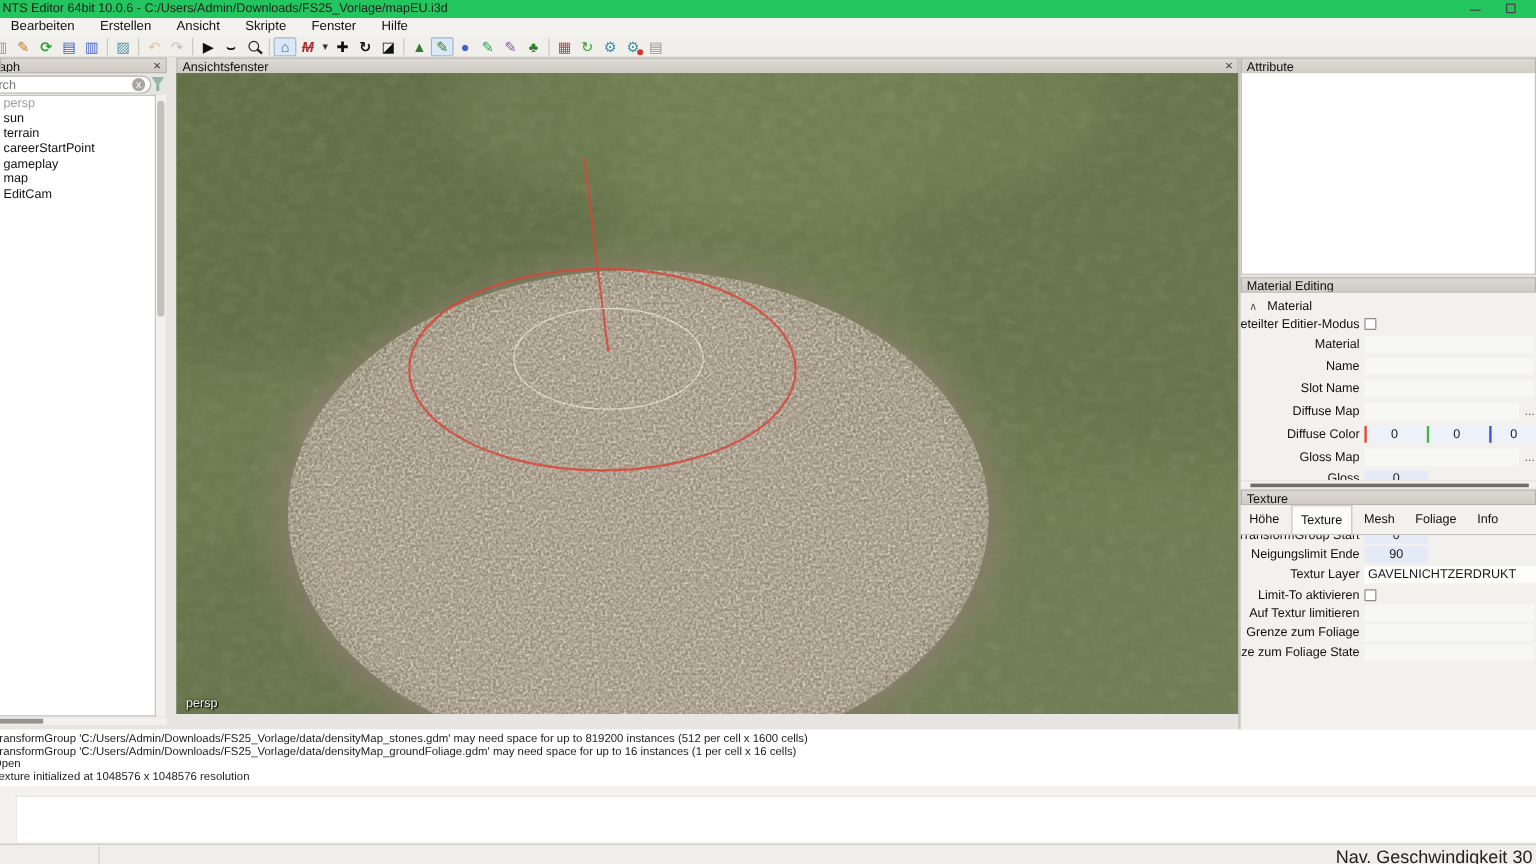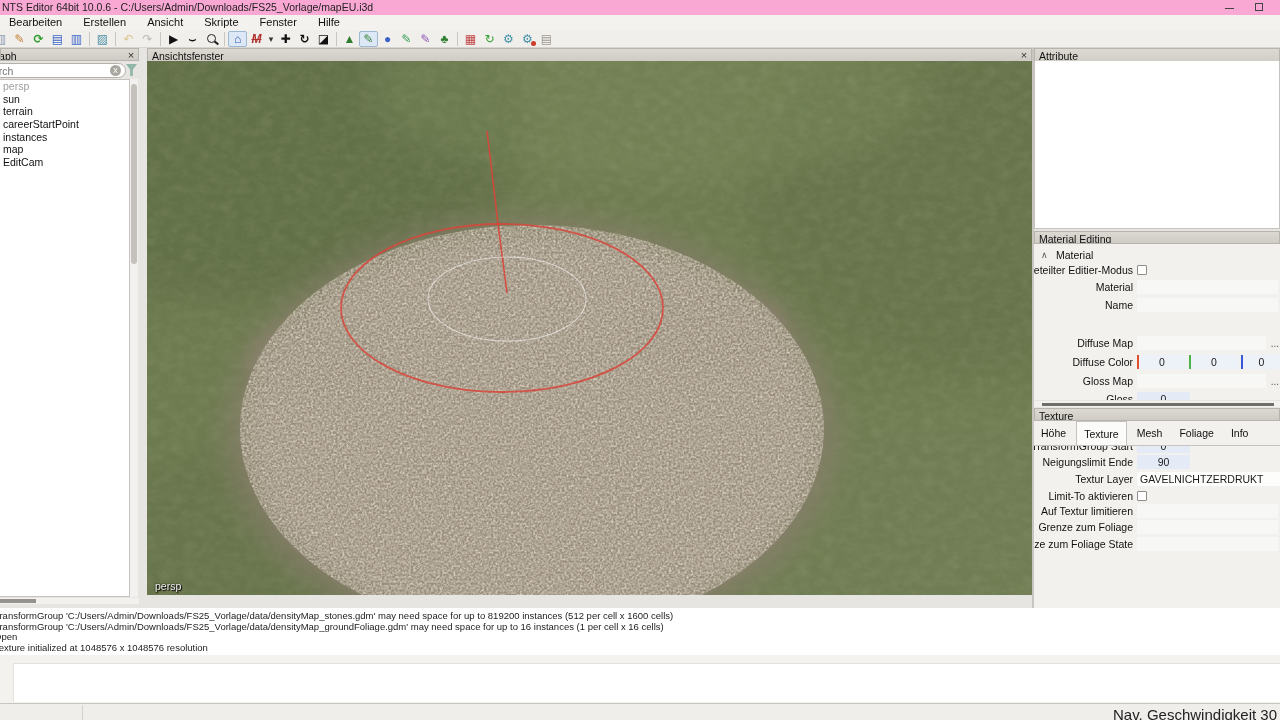--- a/index.html
+++ b/index.html
@@ -1,20 +1,20 @@
 <!DOCTYPE html>
 <html><head>
 <meta charset="utf-8">
 <style>
   * { margin:0; padding:0; box-sizing:border-box; }
   html,body { width:1280px; height:720px; overflow:hidden; background:#fff;
     font-family:"Liberation Sans","DejaVu Sans",sans-serif; font-size:11px; color:#1a1a1a; }
   .abs { position:absolute; }
   
-  #titlebar { left:0; top:0; width:1280px; height:15px; background:#f9a8d4; overflow:hidden; }
+  #titlebar { left:0; top:0; width:1280px; height:15px; background:#22c55e; overflow:hidden; }
   #titlebar .title { position:absolute; left:2px; top:1px; font-size:10.5px; color:#222; white-space:nowrap; }
   .winbtn { position:absolute; top:0; width:30px; height:15px; }
   .winbtn .minus { position:absolute; left:10px; top:8px; width:9px; height:1px; background:#444; }
   .winbtn .square { position:absolute; left:10px; top:3px; width:8px; height:8px; border:1px solid #444; background:transparent; }
   #menubar { left:0; top:15px; width:1280px; height:15px; background:#f4f2ef; }
   .menuitem { display:inline-block; padding:1px 9px 0 9px; height:15px; color:#111; cursor:default; }
   
   #toolbar { left:0; top:30px; width:1280px; height:18px; background:#f1efec; border-bottom:1px solid #d8d5cf;
     display:flex; align-items:center; overflow:hidden; }
   .tbtn { width:19px; height:16px; display:flex; align-items:center; justify-content:center;
@@ -206,21 +206,21 @@
   <span class="pclose" style="right:1px">×</span>
 </div>
 <input id="sg-search" class="abs" placeholder="Search" style="">
 <span class="sg-clear abs">x</span>
 <span class="sg-funnel abs"></span>
 <div id="sg-tree" class="abs">
   <div class="sg-item dim">persp</div>
   <div class="sg-item">sun</div>
   <div class="sg-item">terrain</div>
   <div class="sg-item">careerStartPoint</div>
-  <div class="sg-item">instances</div>
+  <div class="sg-item">gameplay</div>
   <div class="sg-item">map</div>
   <div class="sg-item">EditCam</div>
 </div>
 <div id="sg-vscroll" class="abs">
     <span id="sg-vthumb"></span>
   </div>
 <div id="sg-hscroll" class="abs">
     <span id="sg-hthumb"></span>
   </div>
 
@@ -303,20 +303,24 @@
     <span class="rcheck"></span>
   </div>
   <div class="rrow" style="top:36px">
     <span class="rlabel">Material</span>
     <span class="rfield"></span>
   </div>
   <div class="rrow" style="top:54px">
     <span class="rlabel">Name</span>
     <span class="rfield"></span>
   </div>
+  <div class="rrow" style="top:73px">
+    <span class="rlabel">Slot Name</span>
+    <span class="rfield"></span>
+  </div>
   <div class="rrow" style="top:92px">
     <span class="rlabel">Diffuse Map</span>
     <span class="rfield" style="right:14px"></span>
     <span class="rbrowse">...</span>
   </div>
   <div class="rrow" style="top:111px">
     <span class="rlabel">Diffuse Color</span>
     <span class="ccell" style="left:103px;width:50px"><span class="cbar" style="background:#e05030"></span><span>0</span></span>
     <span class="ccell" style="left:155px;width:50px"><span class="cbar" style="background:#4db24d"></span><span>0</span></span>
     <span class="ccell" style="left:207px;width:41px"><span class="cbar" style="background:#3a57d8"></span><span>0</span></span>

